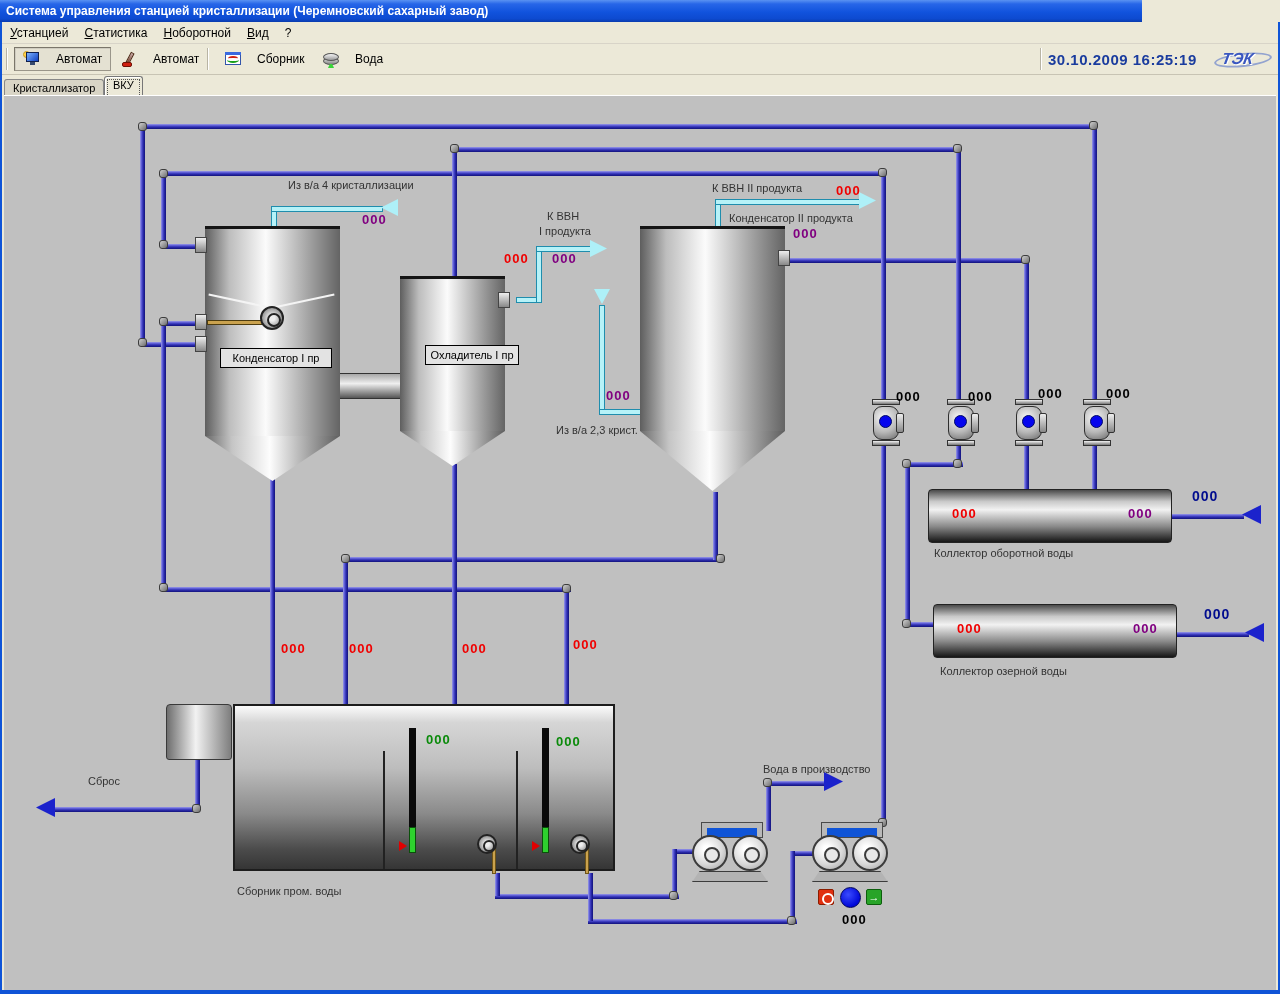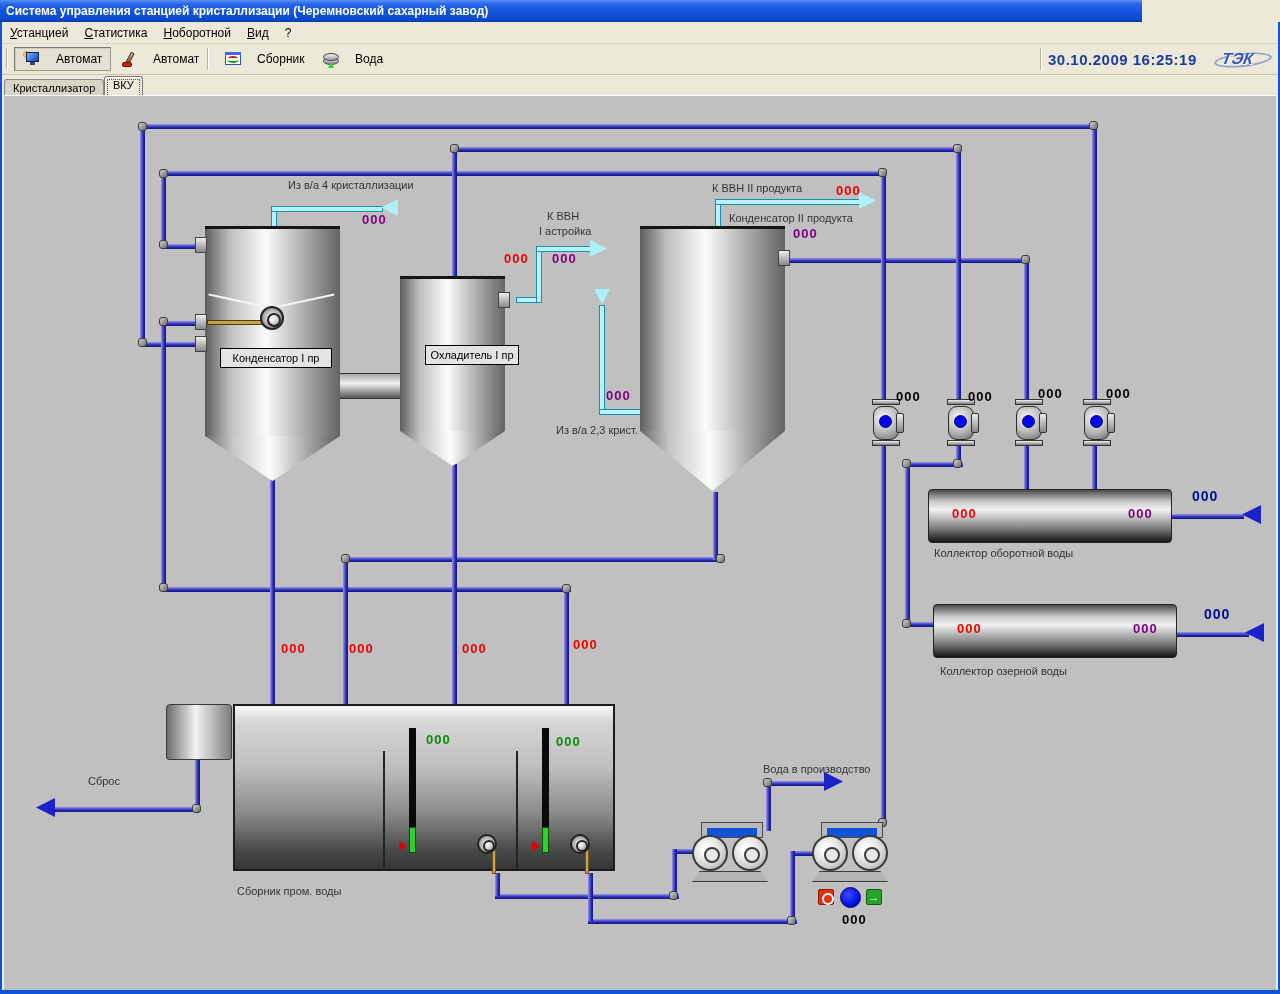--- a/index.html
+++ b/index.html
@@ -355,21 +355,21 @@
     <div class="ar nv left" style="left:32px;top:702px;width:19px;height:19px"></div>
     <div class="ar nv right" style="left:820px;top:676px;width:19px;height:19px"></div>
     <div class="ar nv left" style="left:1238px;top:409px;width:19px;height:19px"></div>
     <div class="ar nv left" style="left:1241px;top:527px;width:19px;height:19px"></div>
 
     <div class="lbox" style="left:216px;top:252px;width:112px">Конденсатор I пр</div>
     <div class="lbox" style="left:421px;top:249px;width:94px">Охладитель I пр</div>
 
     <div class="lbl" style="left:284px;top:83px">Из в/а 4 кристаллизации</div>
     <div class="lbl" style="left:543px;top:114px">К ВВН</div>
-    <div class="lbl" style="left:535px;top:129px">I астройка</div>
+    <div class="lbl" style="left:535px;top:129px">I продукта</div>
     <div class="lbl" style="left:708px;top:86px">К ВВН II продукта</div>
     <div class="lbl" style="left:725px;top:116px">Конденсатор II продукта</div>
     <div class="lbl" style="left:552px;top:328px">Из в/а 2,3 крист.</div>
     <div class="lbl" style="left:84px;top:679px">Сброс</div>
     <div class="lbl" style="left:759px;top:667px">Вода в производство</div>
     <div class="lbl" style="left:930px;top:451px">Коллектор оборотной воды</div>
     <div class="lbl" style="left:936px;top:569px">Коллектор озерной воды</div>
     <div class="lbl" style="left:233px;top:789px">Сборник пром. воды</div>
 
     <div class="val pur" style="left:358px;top:116px">000</div>

